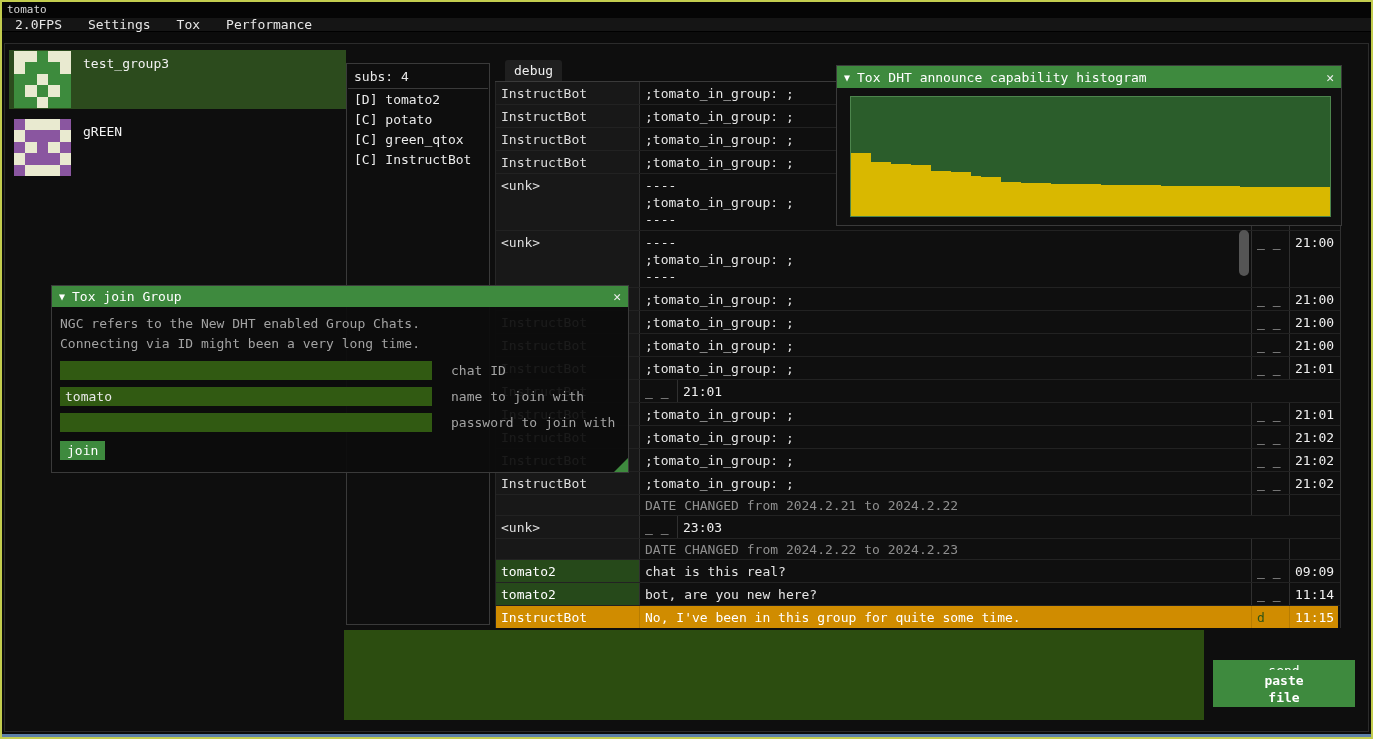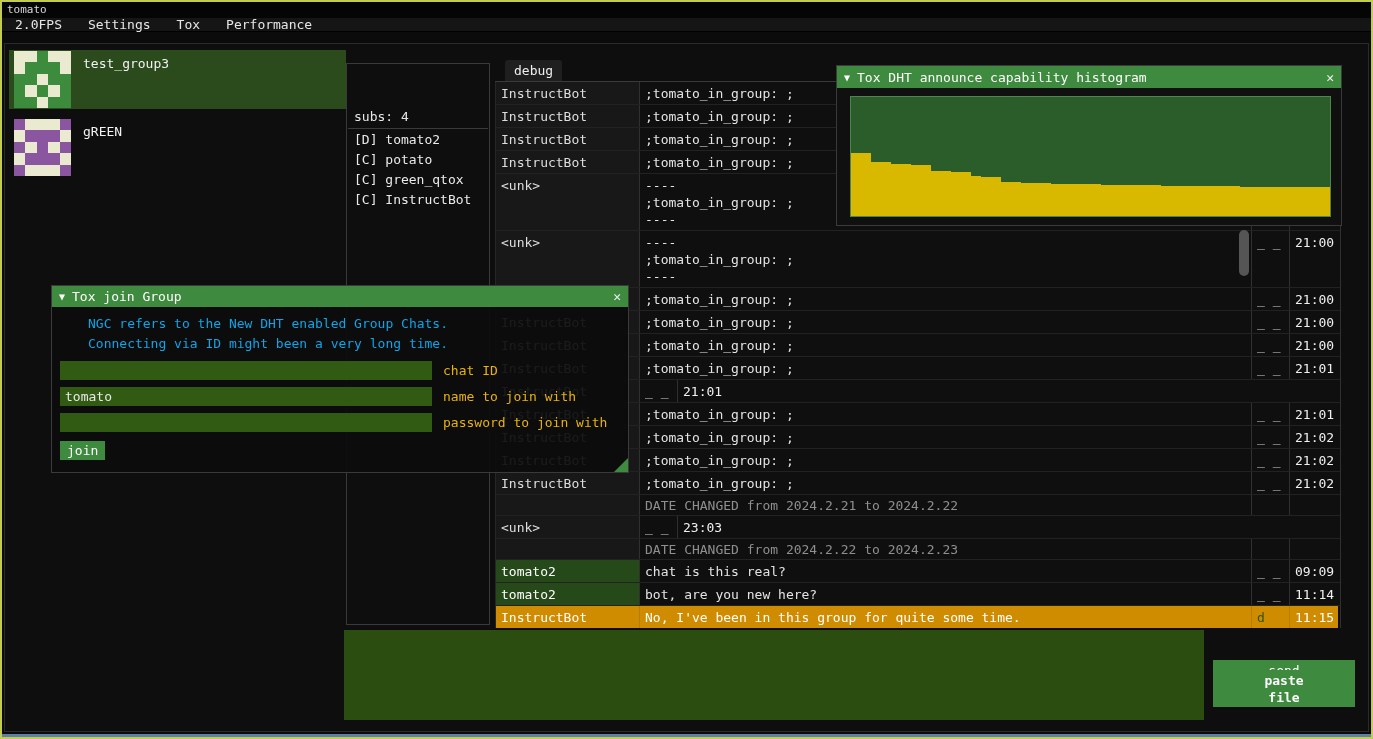--- a/index.html
+++ b/index.html
@@ -18,21 +18,21 @@
   .main{position:absolute;left:2px;right:2px;top:41px;bottom:5px;background:#0e0e0e;border:1px solid #2b2b2b;}
 
   
   .group-item{position:absolute;left:4px;width:337px;height:59px;display:flex;align-items:flex-start;padding:1px 0 0 5px;}
   .group-item.selected{background:#2c4b1d;}
   .avatar{width:57px;height:57px;display:grid;grid-template-columns:repeat(5,1fr);grid-template-rows:repeat(5,1fr);flex:none;}
   .group-name{margin:5px 0 0 12px;color:#f2f2f2;}
 
   
   .subs-panel{position:absolute;left:341px;top:19px;width:144px;height:562px;border:1px solid #3a3a3a;background:#0e0e0e;}
-  .subs-header{padding:5px 7px 4px;margin-top:40px;}
+  .subs-header{padding:5px 7px 4px;}
   .subs-divider{height:1px;background:#3a3a3a;margin:0 1px;}
   .sub-item{padding:2px 7px 1px;line-height:17px;color:#eaeaea;}
 
   
   .chat{position:absolute;left:490px;top:14px;width:846px;height:570px;}
   .tabbar{position:absolute;top:0;left:0;right:0;height:24px;border-bottom:1px solid #3a3a3a;}
   .tab{position:absolute;left:10px;bottom:0;padding:3px 9px;background:#1f1f1f;border-radius:3px 3px 0 0;color:#efefef;}
   .msg-table{position:absolute;top:24px;left:0;right:0;bottom:0;border-left:1px solid #262626;border-right:1px solid #303030;overflow:hidden;background:#0f0f0f;}
   .mrow{display:flex;align-items:stretch;border-bottom:1px solid #222;min-height:23px;}
   .c{padding:3px 5px 2px;line-height:17px;}
@@ -66,25 +66,25 @@
   .collapse{flex:none;font-size:10px;}
 
   .histo{left:831px;top:21px;width:506px;height:161px;background:#101010;}
   .histo .win-title{height:22px;}
   .plot{position:absolute;left:13px;right:10px;top:30px;bottom:8px;background:#2b5d2b;border:1px solid #4d854d;
     display:flex;align-items:flex-end;}
   .hbar{flex:1;background:#d9b800;}
 
   .joinw{left:46px;top:241px;width:578px;height:188px;background:rgba(12,12,12,0.93);}
   .join-body{position:absolute;top:21px;left:0;right:0;bottom:0;padding:7px 8px;}
-  .hint{color:#0ea5e9;line-height:20px;white-space:nowrap;margin-left:28px;}
+  .hint{color:#a3a3a3;line-height:20px;white-space:nowrap;}
   .field-row{display:flex;align-items:center;margin-top:7px;}
   .field-row input{width:372px;height:19px;background:#315a12;border:none;outline:none;color:#e8e8e8;
     font-family:"DejaVu Sans Mono",monospace;font-size:13px;padding:0 5px;}
-  .field-label{margin-left:11px;color:#eab308;white-space:nowrap;}
+  .field-label{margin-left:19px;color:#a3a3a3;white-space:nowrap;}
   .join-btn{margin-top:9px;background:#3e8a3e;border:none;color:#fff;font-family:"DejaVu Sans Mono",monospace;
     font-size:13px;padding:2px 7px;cursor:default;display:inline-block;}
   .resize-grip{position:absolute;right:0;bottom:0;width:0;height:0;
     border-left:14px solid transparent;border-bottom:14px solid #3e8a3e;}
 </style>
 </head>
 <body>
 
 <div class="app">
   <div class="os-titlebar">

